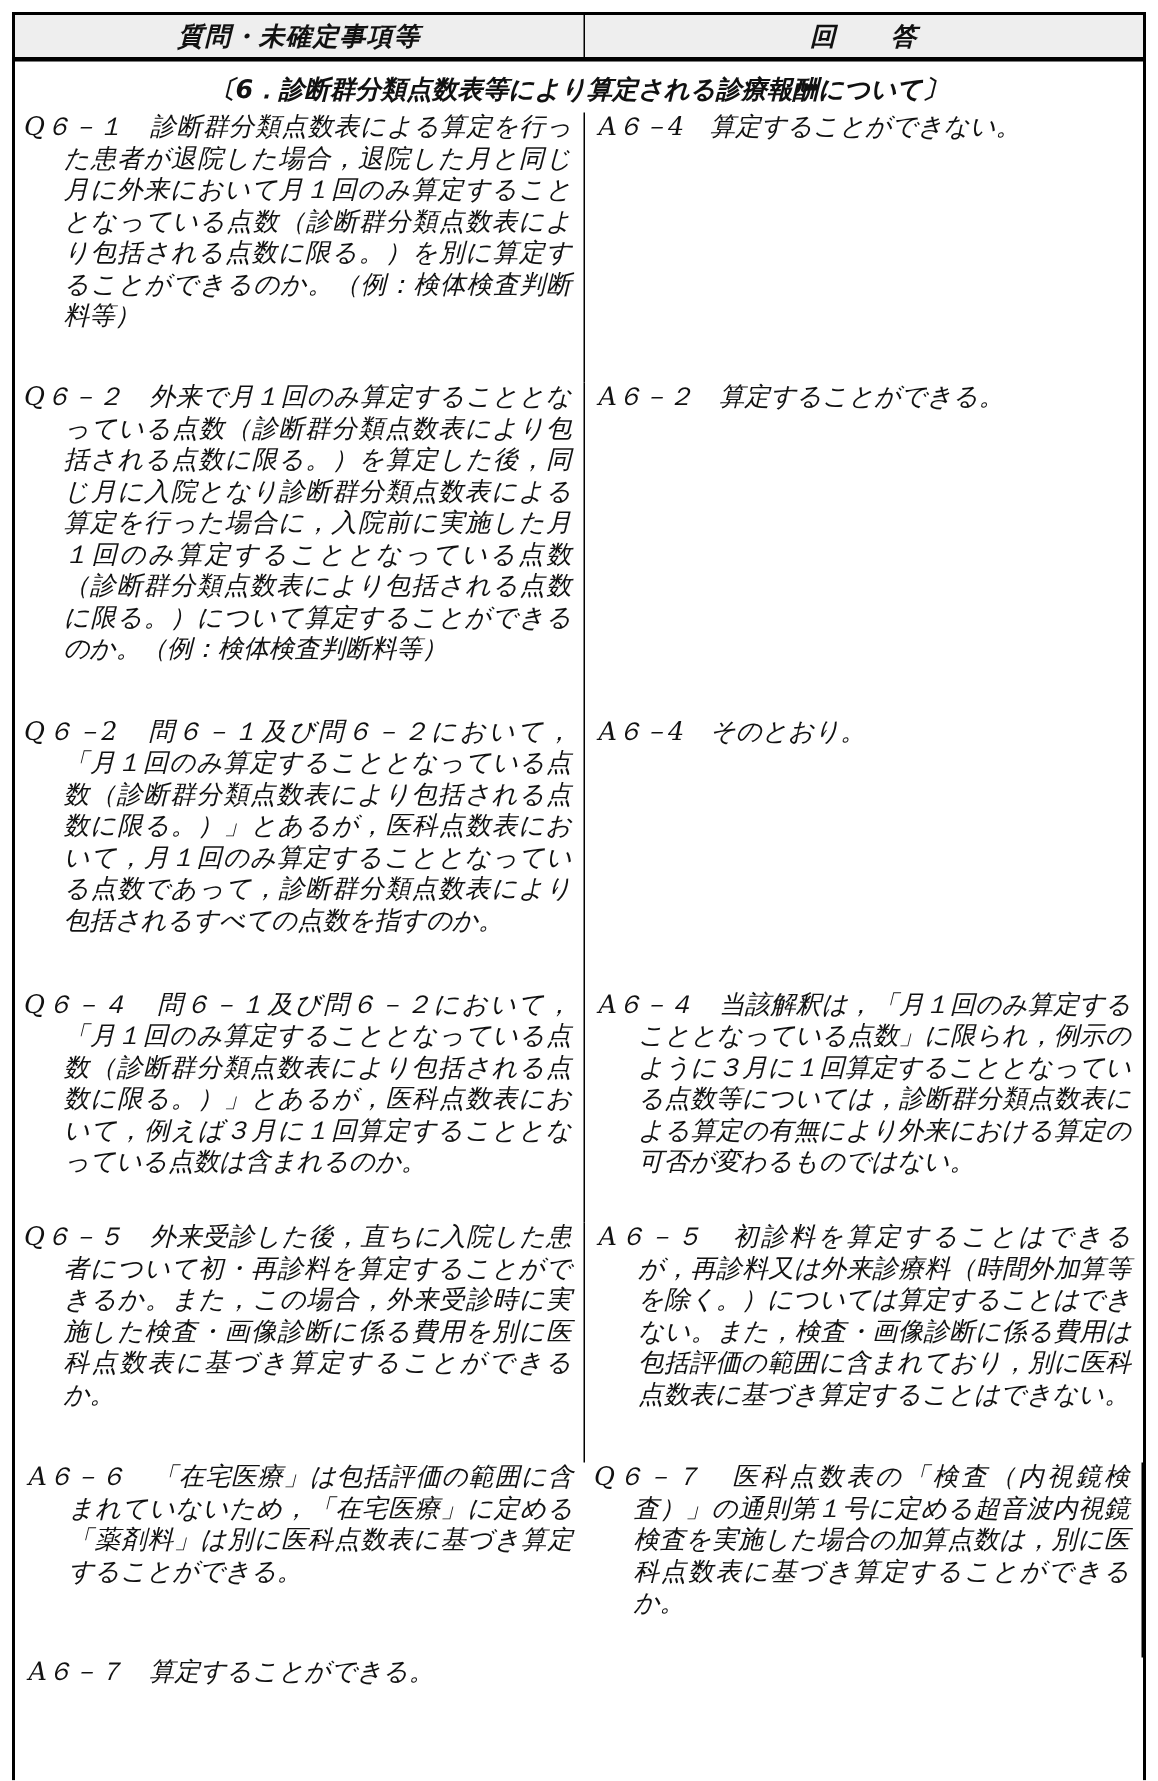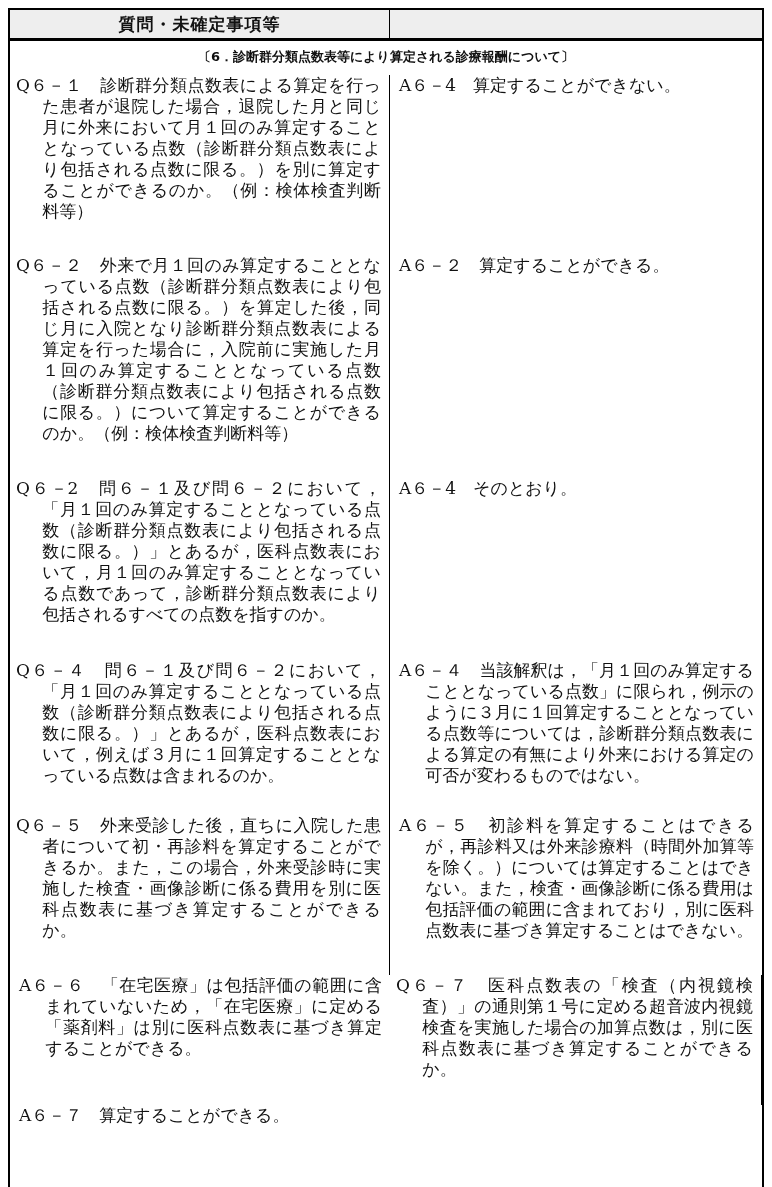--- a/index.html
+++ b/index.html
@@ -8,20 +8,21 @@
     background: #ffffff;
   }
   .page {
     position: relative;
     width: 772px;
     height: 1187px;
     overflow: hidden;
     background: #ffffff;
     font-family: "DejaVu Serif", "Liberation Serif", serif;
     color: #111111;
+    font-style: italic;
   }
   .doc-table {
     position: absolute;
     left: 8px;
     top: 8px;
     width: 756px;
     height: 1179px;
     border-top: 2px solid #000;
     border-left: 2px solid #000;
     border-right: 2px solid #000;
@@ -51,21 +52,21 @@
     border-right: 1px solid #000;
   }
   .head-cell.acol {
     flex: 1;
   }
   
   .section-row {
     text-align: center;
     font-family: "DejaVu Sans", "Liberation Sans", sans-serif;
     font-weight: bold;
-    font-size: 13px;
+    font-size: 17px;
     padding: 7px 0 6px 0;
     height: 34px;
     box-sizing: border-box;
   }
   
   .qa-body {
     display: grid;
     grid-template-columns: 380px 1fr;
     align-items: stretch;
   }
@@ -98,20 +99,21 @@
   .r7 { min-height: 130px; }
 </style>
 </head>
 <body>
 
 <div class="page">
   <div class="doc-table">
 
     <div class="head-row">
       <div class="head-cell qcol">質問・未確定事項等</div>
+      <div class="head-cell acol">回　　答</div>
     </div>
 
     <div class="section-row">〔6．診断群分類点数表等により算定される診療報酬について〕</div>
 
     <div class="qa-body">
 
       <div class="cell q r1">
           <p>Q６－１　診断群分類点数表による算定を行った患者が退院した場合，退院した月と同じ月に外来において月１回のみ算定することとなっている点数（診断群分類点数表により包括される点数に限る。）を別に算定することができるのか。（例：検体検査判断料等）</p>
         </div>
       <div class="cell a r1">

